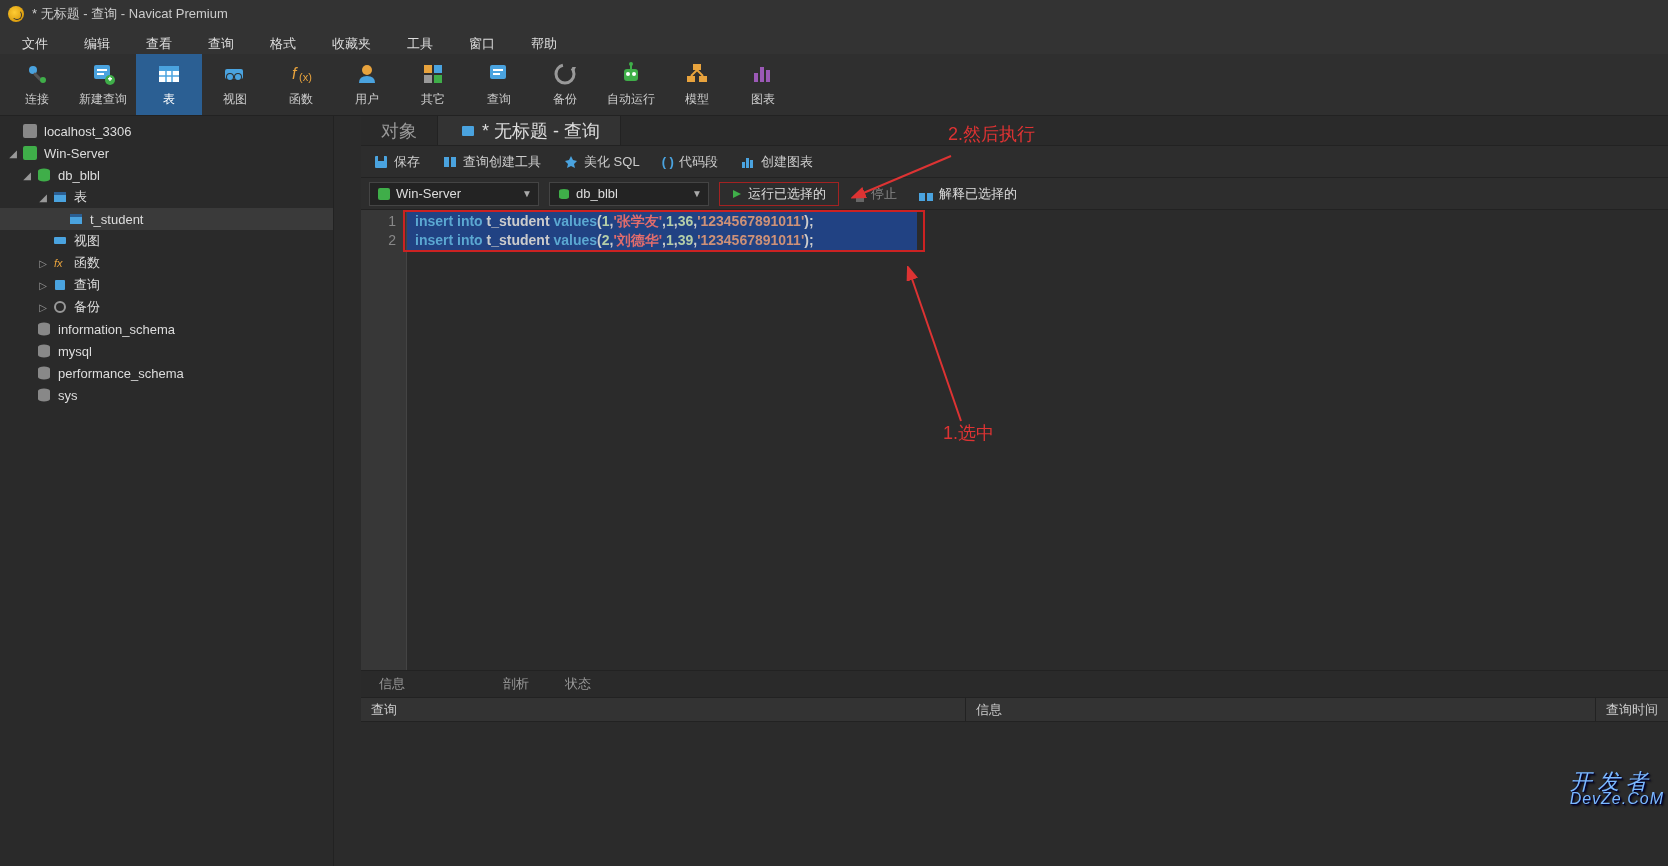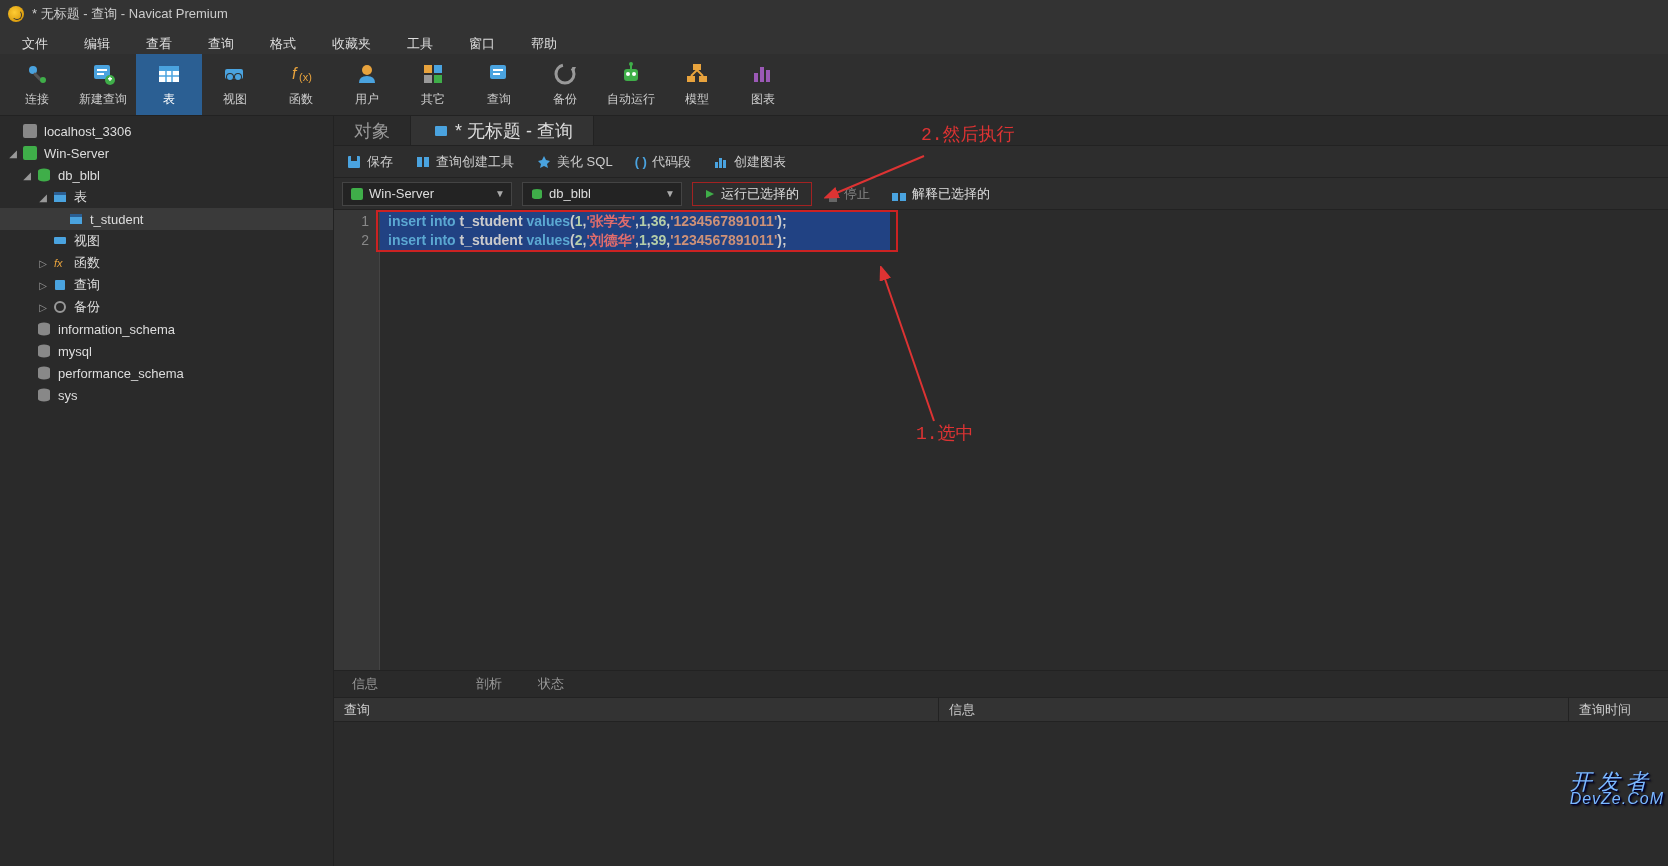--- a/index.html
+++ b/index.html
@@ -15,21 +15,21 @@
 .menu-bar .item { padding:3px 18px; color:#ddd; font-size:13px; cursor:default;margin-top:6px; }
 
 
 .toolbar { height:62px; background:#2f2f2f; display:flex; align-items:stretch; padding:0 4px; border-bottom:1px solid #222; }
 .tool-btn { width:66px; display:flex; flex-direction:column; align-items:center; justify-content:center; gap:4px; cursor:default; color:#ccc; font-size:12px; }
 .tool-btn.active { background:#2b5f93; color:#fff; }
 .tool-ico { width:26px; height:26px; display:flex; align-items:center; justify-content:center; }
 svg { display:block; }
 
 
-.main { display:flex; height:calc(100% - 28px - 26px - 62px); }
+.main { display:flex; height:calc(100% - 28px - 26px - 62px);gap:27px; }
 
 
 .sidebar { width:334px; background:#2a2a2a; border-right:1px solid #222; overflow:auto; padding-top:4px; }
 .tree-row { display:flex; align-items:center; height:22px; padding-left:6px; font-size:13px; color:#ddd; cursor:default; white-space:nowrap; }
 .tree-row.sel { background:#3a3a3a; }
 .tw { display:inline-flex; width:14px; justify-content:center; color:#999; font-size:10px; }
 .tico { width:16px; height:16px; margin:0 6px 0 2px; display:inline-flex; align-items:center; justify-content:center; }
 .ind1{padding-left:20px}.ind2{padding-left:36px}.ind3{padding-left:52px}
 
 
@@ -75,21 +75,21 @@
 .res-head .c1{flex:0 0 605px;padding:3px 10px;border-right:1px solid #222}
 .res-head .c2{flex:0 0 630px;padding:3px 10px;border-right:1px solid #222}
 .res-head .c3{flex:1;padding:3px 10px}
 .res-row { height:24px; background:#0a64c2; display:flex; font-size:13px; color:#fff; }
 .res-row .c1{flex:0 0 605px;padding:3px 10px}
 .res-row .c2{flex:0 0 630px;padding:3px 10px}
 .res-row .c3{flex:1;padding:3px 10px}
 .res-fill { flex:1; background:#2b2b2b; }
 
 
-.anno { position:absolute; color:#d33; font-size:18px; font-family:Liberation Mono, monospace; pointer-events:none; z-index:50; }
+.anno { position:absolute; color:#d33; font-size:18px; font-family:Liberation Sans, sans-serif; pointer-events:none; z-index:50; }
 .arrow { position:absolute; pointer-events:none; z-index:49; }
 .watermark { position:absolute; right:4px; bottom:60px; color:#7ab8ff; font-style:italic; font-family:"Times New Roman",serif; font-size:22px; text-shadow:1px 1px 0 #003,2px 2px 2px #001; pointer-events:none; line-height:0.9; }
 .watermark .l2{font-size:16px;letter-spacing:1px}
 </style>
 </head>
 <body>
 
 <div class="title-bar">
   <span class="logo"></span>
   <span>* 无标题 - 查询 - Navicat Premium</span>

